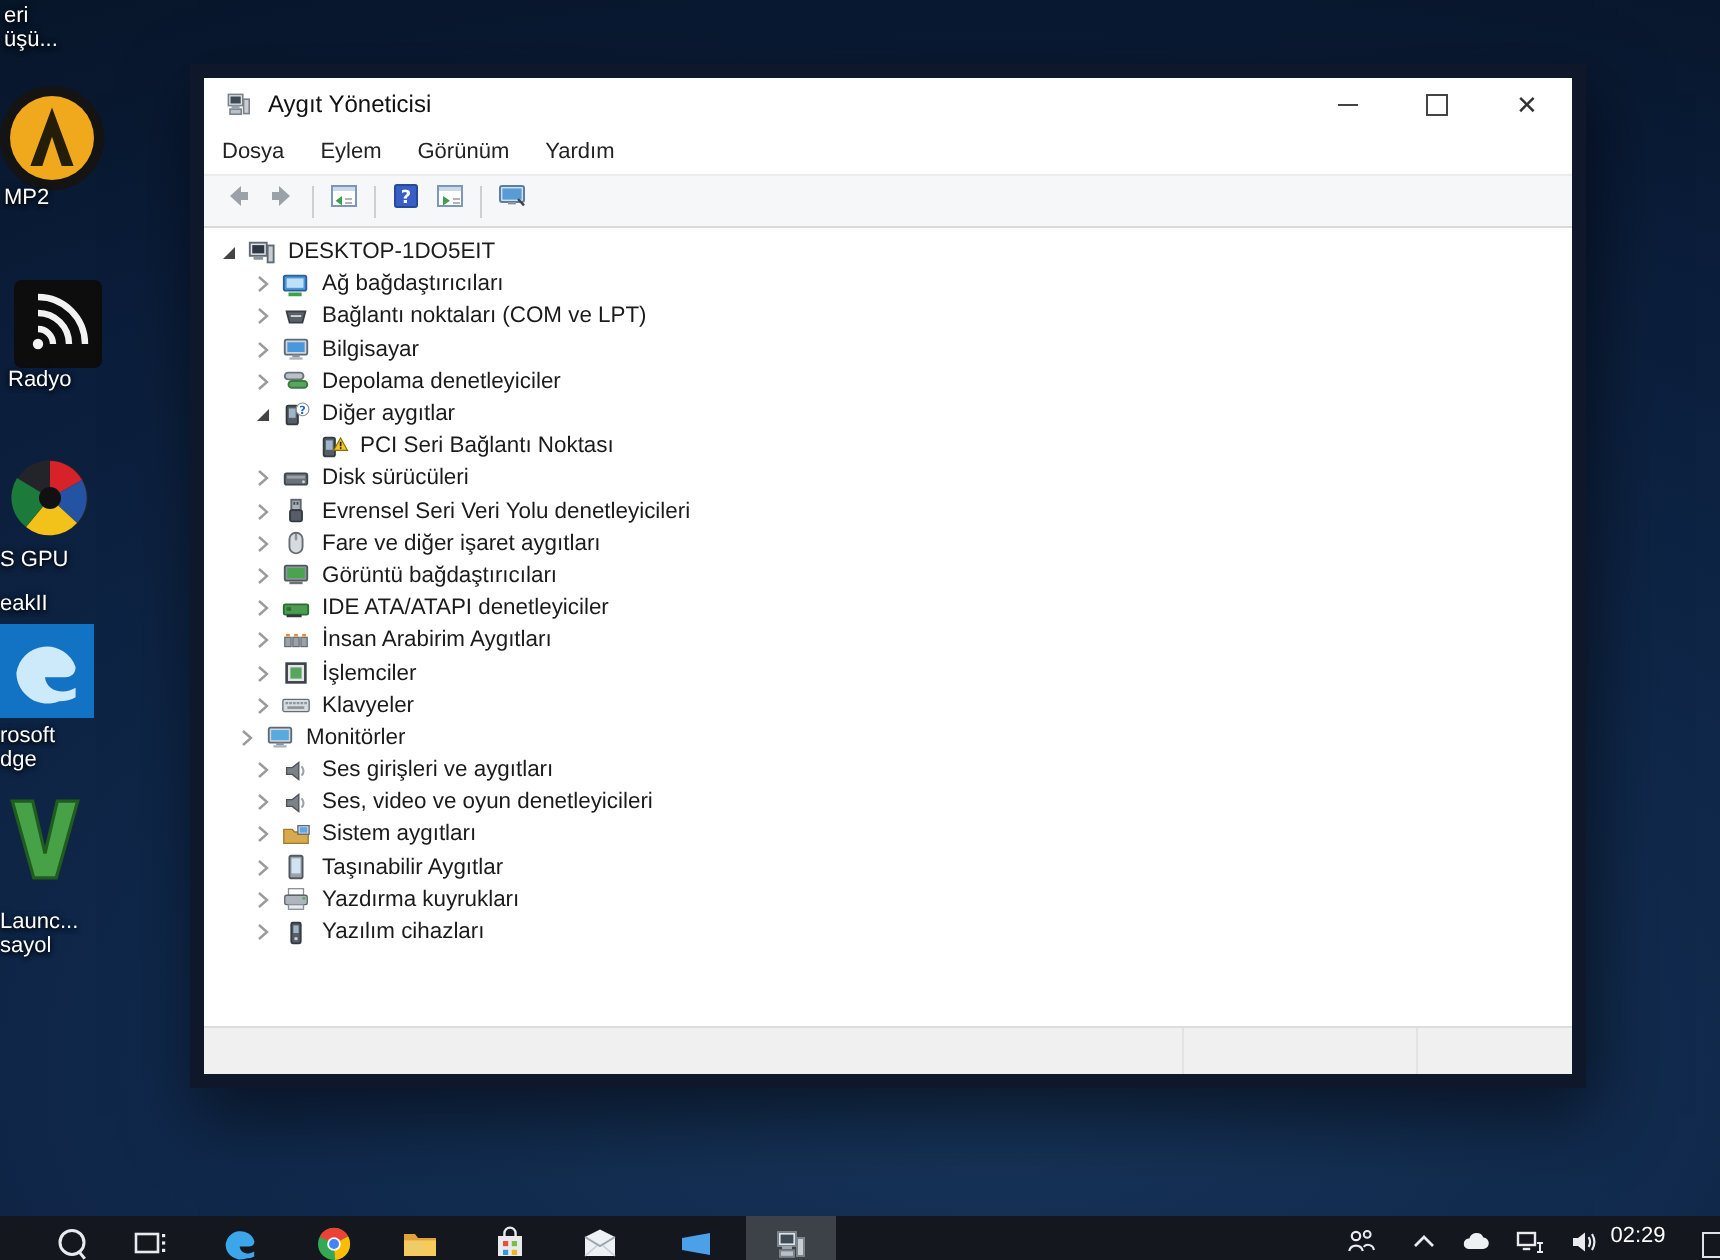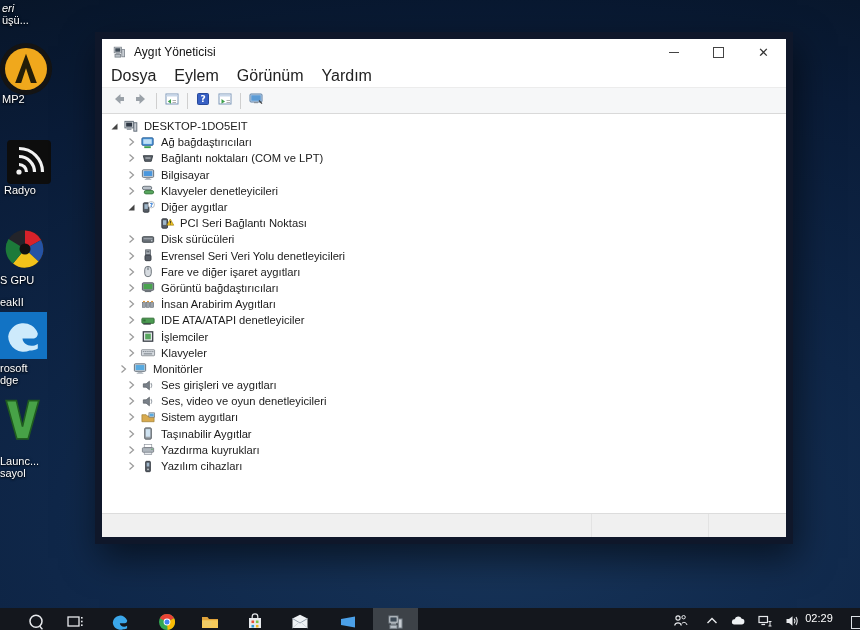--- a/index.html
+++ b/index.html
@@ -17,21 +17,21 @@
     background:#fff;border:7px solid #0f172a;box-shadow:4px 14px 34px rgba(0,0,0,.55);
     display:flex;flex-direction:column;}
   #titlebar{height:26px;display:flex;align-items:center;background:#fff;flex:none;}
   #titlebar .ticon{width:16px;height:16px;margin-left:9px;flex:none;}
   #titlebar .ttext{margin-left:7px;font-size:12px;color:#111;}
   #winbtns{margin-left:auto;display:flex;height:100%;}
   .winbtn{width:45px;height:100%;display:flex;align-items:center;justify-content:center;color:#333;}
   .glyph-min{width:10px;height:1px;background:#444;display:block;}
   .glyph-max{width:9px;height:9px;border:1px solid #444;display:block;}
   .glyph-close{font-size:13px;color:#333;line-height:1;}
-  #menubar{height:22px;display:flex;align-items:center;background:#fff;font-size:16px;color:#222;flex:none;}
+  #menubar{height:22px;display:flex;align-items:center;background:#fff;font-size:11px;color:#222;flex:none;}
   .menuitem{padding:3px 9px;}
   #toolbar{height:25px;display:flex;align-items:center;background:#f6f7f8;
     border-top:1px solid #ececec;border-bottom:1px solid #d9d9d9;flex:none;padding-left:6px;}
   .tbtn{width:22px;height:21px;display:flex;align-items:center;justify-content:center;}
   .tbtn svg{width:16px;height:16px;}
   .tsep{width:1px;height:16px;background:#cfcfcf;margin:0 4px;}
   #treearea{flex:1;background:#fff;overflow:hidden;padding-top:4px;position:relative;}
   .trow{height:16.2px;display:flex;align-items:center;font-size:11.2px;color:#1b1b1b;white-space:nowrap;}
   .chev{width:12px;height:12px;flex:none;margin-right:3px;}
   .nicon{width:16px;height:15px;flex:none;margin-right:5px;}
@@ -48,21 +48,21 @@
   #tb-active{position:absolute;left:373px;top:0;width:45px;height:22px;background:#3d4248;}
   .trayitem{position:absolute;top:5px;width:16px;height:16px;}
   .trayitem svg{width:16px;height:16px;display:block;}
   #clock{position:absolute;left:797px;top:4px;width:44px;color:#fff;font-size:11px;text-align:center;}
   #ac-partial{position:absolute;left:851px;top:8px;width:14px;height:11px;border:1.2px solid #dfe3e7;}
 </style>
 </head>
 <body>
 
 <div id="desktop">
-    <div class="dlabel" style="left: 2px; top: 2px; font-style: italic;">eri</div>
+    <div class="dlabel" style="left: 2px; top: 2px;">eri</div>
     <div class="dlabel" style="left: 2px; top: 14px;">üşü...</div>
     <div class="dicon" style="left: -2px; top: 41px; width: 56px; height: 56px;"><svg viewBox="0 0 44 44" xmlns="http://www.w3.org/2000/svg">
         <circle cx="22" cy="22" r="20.5" fill="#141414"></circle>
         <circle cx="22" cy="22" r="16.5" fill="#f0a81c"></circle>
         <path d="M22 10 L30.5 33 H25.8 L22 21.5 L18.2 33 H13.5 Z" fill="#241d08"></path>
       </svg></div>
     <div class="dlabel" style="left: 2px; top: 93px;">MP2</div>
     <div class="dicon" style="left: 7px; top: 140px; width: 44px; height: 44px;"><svg viewBox="0 0 44 44" xmlns="http://www.w3.org/2000/svg">
         <rect width="44" height="44" rx="4" fill="#0d0d0d"></rect>
         <circle cx="12" cy="32" r="2.6" fill="#f2f2f2"></circle>
@@ -236,21 +236,21 @@
           <svg viewBox="0 0 12 12" xmlns="http://www.w3.org/2000/svg">
             <polyline points="4.5,2.5 8.5,6 4.5,9.5" fill="none" stroke="#9a9a9a" stroke-width="1.2"></polyline>
           </svg>
         </span>
         <span class="nicon">
           <svg viewBox="0 0 16 16" xmlns="http://www.w3.org/2000/svg">
             <rect x="2" y="3.5" width="10" height="3.6" rx="1.8" fill="#b9c1c9" stroke="#6b737b"></rect>
             <rect x="4" y="8" width="10" height="3.6" rx="1.8" fill="#58a65e" stroke="#3c7a42"></rect>
           </svg>
         </span>
-        <span>Klavyeler denetleyicileri</span>
+        <span>Depolama denetleyiciler</span>
       </div>
       <div class="trow" style="padding-left: 23px;">
         <span class="chev">
           <svg viewBox="0 0 12 12" xmlns="http://www.w3.org/2000/svg">
             <path d="M9.5 3.5 V9.5 H3.5 Z" fill="#444"></path>
           </svg>
         </span>
         <span class="nicon">
           <svg viewBox="0 0 16 16" xmlns="http://www.w3.org/2000/svg">
             <rect x="3" y="3" width="6" height="10" rx="1" fill="#565d66" stroke="#343a41"></rect>
@@ -326,53 +326,53 @@
           </svg>
         </span>
         <span class="nicon">
           <svg viewBox="0 0 16 16" xmlns="http://www.w3.org/2000/svg">
             <rect x="2" y="3" width="12" height="8" rx="1" fill="#8d959d" stroke="#51585f"></rect>
             <rect x="3.3" y="4.3" width="9.4" height="5.4" fill="#49a34f"></rect>
             <rect x="4.5" y="11.5" width="7" height="1.4" fill="#6a7178"></rect>
           </svg>
         </span>
         <span>Görüntü bağdaştırıcıları</span>
+      </div>
+      <div class="trow" style="padding-left: 23px;">
+        <span class="chev">
+          <svg viewBox="0 0 12 12" xmlns="http://www.w3.org/2000/svg">
+            <polyline points="4.5,2.5 8.5,6 4.5,9.5" fill="none" stroke="#9a9a9a" stroke-width="1.2"></polyline>
+          </svg>
+        </span>
+        <span class="nicon">
+          <svg viewBox="0 0 16 16" xmlns="http://www.w3.org/2000/svg">
+            <rect x="1.5" y="5.5" width="13" height="5.5" rx="0.8" fill="#4c9b52" stroke="#2f6b34"></rect>
+            <rect x="3" y="11" width="8" height="1.4" fill="#31363c"></rect>
+            <rect x="3" y="7" width="2.4" height="2" fill="#2f6b34"></rect>
+          </svg>
+        </span>
+        <span>IDE ATA/ATAPI denetleyiciler</span>
       </div>
       <div class="trow" style="padding-left: 23px;">
         <span class="chev">
           <svg viewBox="0 0 12 12" xmlns="http://www.w3.org/2000/svg">
             <polyline points="4.5,2.5 8.5,6 4.5,9.5" fill="none" stroke="#9a9a9a" stroke-width="1.2"></polyline>
           </svg>
         </span>
         <span class="nicon">
           <svg viewBox="0 0 16 16" xmlns="http://www.w3.org/2000/svg">
             <rect x="2" y="6" width="3.4" height="5" fill="#9aa1a8" stroke="#5d646b" stroke-width="0.6"></rect>
             <rect x="6.3" y="6" width="3.4" height="5" fill="#9aa1a8" stroke="#5d646b" stroke-width="0.6"></rect>
             <rect x="10.6" y="6" width="3.4" height="5" fill="#9aa1a8" stroke="#5d646b" stroke-width="0.6"></rect>
             <rect x="2.7" y="4.2" width="2" height="1.3" fill="#d98f2e"></rect>
             <rect x="7" y="4.2" width="2" height="1.3" fill="#d98f2e"></rect>
             <rect x="11.3" y="4.2" width="2" height="1.3" fill="#d98f2e"></rect>
           </svg>
         </span>
         <span>İnsan Arabirim Aygıtları</span>
-      </div>
-      <div class="trow" style="padding-left: 23px;">
-        <span class="chev">
-          <svg viewBox="0 0 12 12" xmlns="http://www.w3.org/2000/svg">
-            <polyline points="4.5,2.5 8.5,6 4.5,9.5" fill="none" stroke="#9a9a9a" stroke-width="1.2"></polyline>
-          </svg>
-        </span>
-        <span class="nicon">
-          <svg viewBox="0 0 16 16" xmlns="http://www.w3.org/2000/svg">
-            <rect x="1.5" y="5.5" width="13" height="5.5" rx="0.8" fill="#4c9b52" stroke="#2f6b34"></rect>
-            <rect x="3" y="11" width="8" height="1.4" fill="#31363c"></rect>
-            <rect x="3" y="7" width="2.4" height="2" fill="#2f6b34"></rect>
-          </svg>
-        </span>
-        <span>IDE ATA/ATAPI denetleyiciler</span>
       </div>
       <div class="trow" style="padding-left: 23px;">
         <span class="chev">
           <svg viewBox="0 0 12 12" xmlns="http://www.w3.org/2000/svg">
             <polyline points="4.5,2.5 8.5,6 4.5,9.5" fill="none" stroke="#9a9a9a" stroke-width="1.2"></polyline>
           </svg>
         </span>
         <span class="nicon">
           <svg viewBox="0 0 16 16" xmlns="http://www.w3.org/2000/svg">
             <rect x="3" y="3" width="10" height="10" fill="#e3e7ea" stroke="#3c4248" stroke-width="1.4"></rect>

